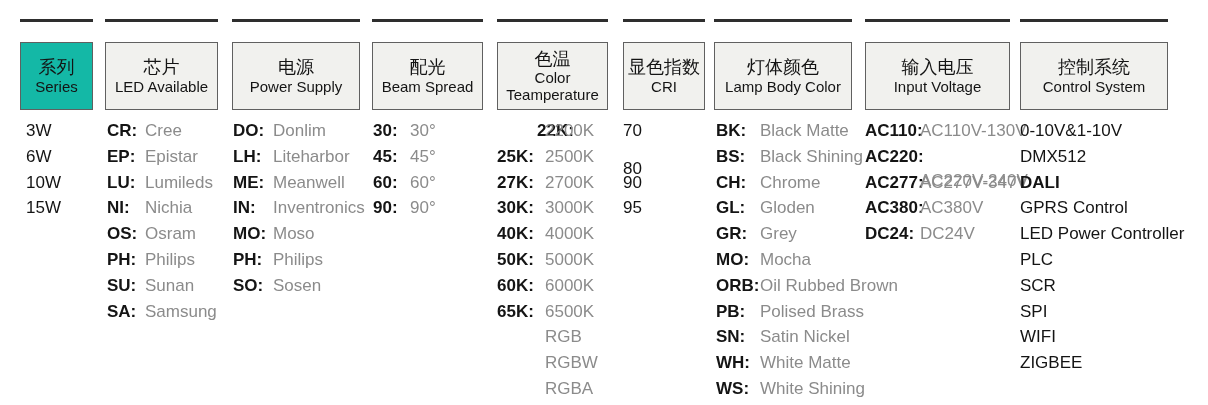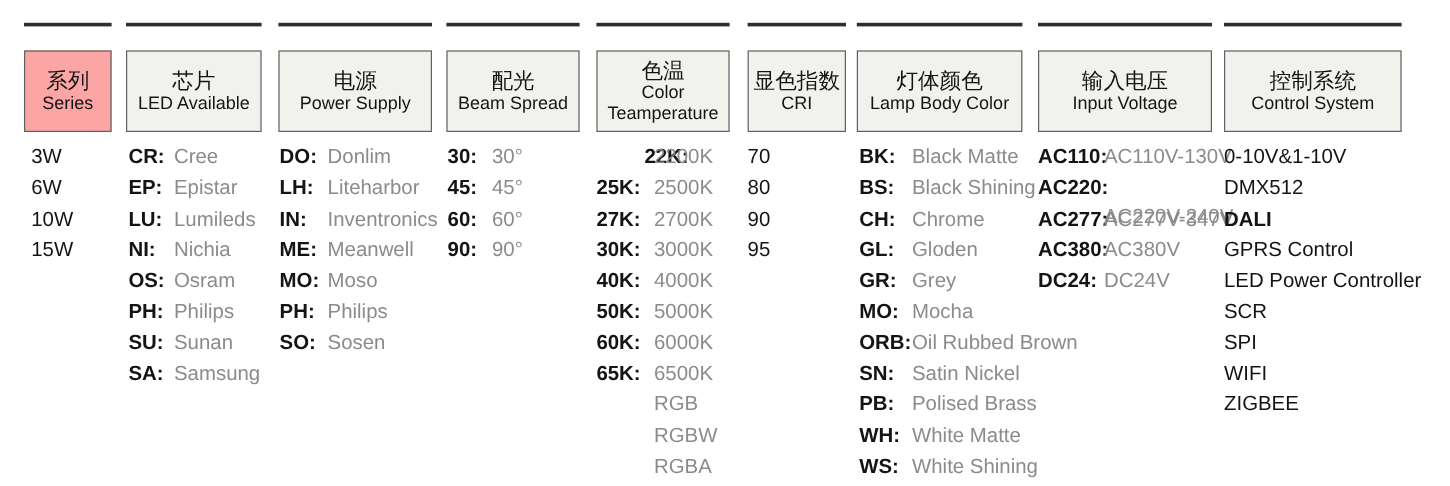--- a/index.html
+++ b/index.html
@@ -36,21 +36,21 @@
     box-sizing: border-box;
     background: #f1f1ee;
     border: 1.6px solid #606060;
     display: flex;
     flex-direction: column;
     align-items: center;
     justify-content: center;
     text-align: center;
   }
   .hdrbox.highlight {
-    background: #fca5a5;
+    background: #14b8a6;
   }
   .zh {
     font-size: 18px;
     line-height: 1.25;
     color: #141414;
     white-space: nowrap;
   }
   .en {
     font-size: 15px;
     line-height: 1.12;
@@ -162,26 +162,26 @@
       <div class="rows">
         <div class="row">
           <span class="code" style="left: 1px;">DO:</span>
           <span class="val" style="left: 41px;">Donlim</span>
         </div>
         <div class="row">
           <span class="code" style="left: 1px;">LH:</span>
           <span class="val" style="left: 41px;">Liteharbor</span>
         </div>
         <div class="row">
+          <span class="code" style="left: 1px;">ME:</span>
+          <span class="val" style="left: 41px;">Meanwell</span>
+        </div>
+        <div class="row">
           <span class="code" style="left: 1px;">IN:</span>
           <span class="val" style="left: 41px;">Inventronics</span>
-        </div>
-        <div class="row">
-          <span class="code" style="left: 1px;">ME:</span>
-          <span class="val" style="left: 41px;">Meanwell</span>
         </div>
         <div class="row">
           <span class="code" style="left: 1px;">MO:</span>
           <span class="val" style="left: 41px;">Moso</span>
         </div>
         <div class="row">
           <span class="code" style="left: 1px;">PH:</span>
           <span class="val" style="left: 41px;">Philips</span>
         </div>
         <div class="row">
@@ -270,21 +270,21 @@
       <div class="topline"></div>
       <div class="hdrbox">
         <span class="zh">显色指数</span>
         <span class="en">CRI</span>
       </div>
       <div class="rows">
         <div class="row">
           <span class="plain" style="left: 0px;">70</span>
         </div>
         <div class="row">
-          <span class="plain" style="left: 0px;">80</span>
+          <span class="plain" style="left: 0px; margin-top: 12px;">80</span>
         </div>
         <div class="row">
           <span class="plain" style="left: 0px;">90</span>
         </div>
         <div class="row">
           <span class="plain" style="left: 0px;">95</span>
         </div>
       </div>
     </div>
     <div class="col" style="left: 714px; width: 138px;">
@@ -316,28 +316,28 @@
         </div>
         <div class="row">
           <span class="code" style="left: 2px;">MO:</span>
           <span class="val" style="left: 46px;">Mocha</span>
         </div>
         <div class="row">
           <span class="code" style="left: 2px;">ORB:</span>
           <span class="val" style="left: 46px;">Oil Rubbed Brown</span>
         </div>
         <div class="row">
+          <span class="code" style="left: 2px;">PB:</span>
+          <span class="val" style="left: 46px;">Polised Brass</span>
+        </div>
+        <div class="row">
           <span class="code" style="left: 2px;">SN:</span>
           <span class="val" style="left: 46px;">Satin Nickel</span>
         </div>
         <div class="row">
-          <span class="code" style="left: 2px;">PB:</span>
-          <span class="val" style="left: 46px;">Polised Brass</span>
-        </div>
-        <div class="row">
           <span class="code" style="left: 2px;">WH:</span>
           <span class="val" style="left: 46px;">White Matte</span>
         </div>
         <div class="row">
           <span class="code" style="left: 2px;">WS:</span>
           <span class="val" style="left: 46px;">White Shining</span>
         </div>
       </div>
     </div>
     <div class="col" style="left: 865px; width: 145px;">
@@ -383,20 +383,23 @@
           <span class="plain" style="left: 0px;">DMX512</span>
         </div>
         <div class="row">
           <span class="plain" style="left: 0px; font-weight: bold;">DALI</span>
         </div>
         <div class="row">
           <span class="plain" style="left: 0px;">GPRS Control</span>
         </div>
         <div class="row">
           <span class="plain" style="left: 0px;">LED Power Controller</span>
+        </div>
+        <div class="row">
+          <span class="plain" style="left: 0px;">PLC</span>
         </div>
         <div class="row">
           <span class="plain" style="left: 0px;">SCR</span>
         </div>
         <div class="row">
           <span class="plain" style="left: 0px;">SPI</span>
         </div>
         <div class="row">
           <span class="plain" style="left: 0px;">WIFI</span>
         </div>

